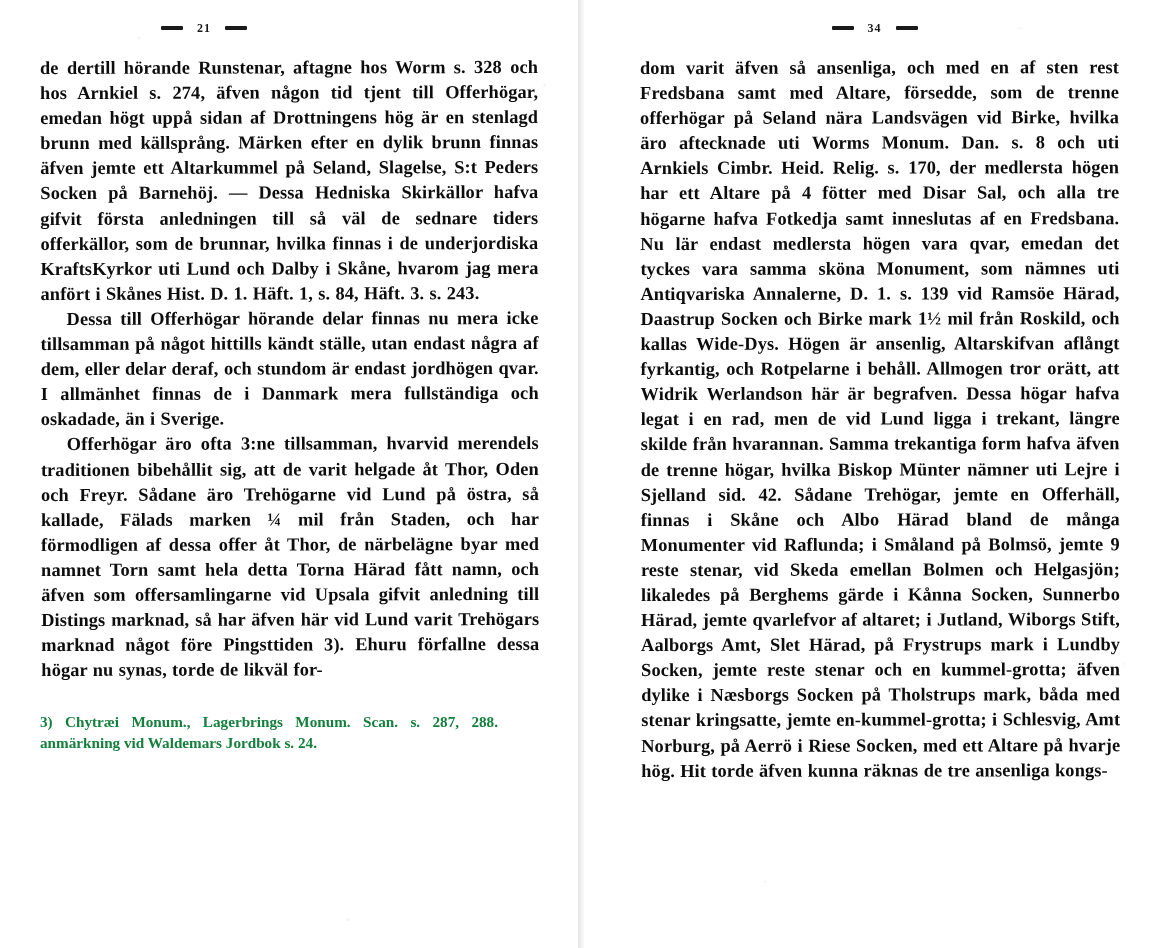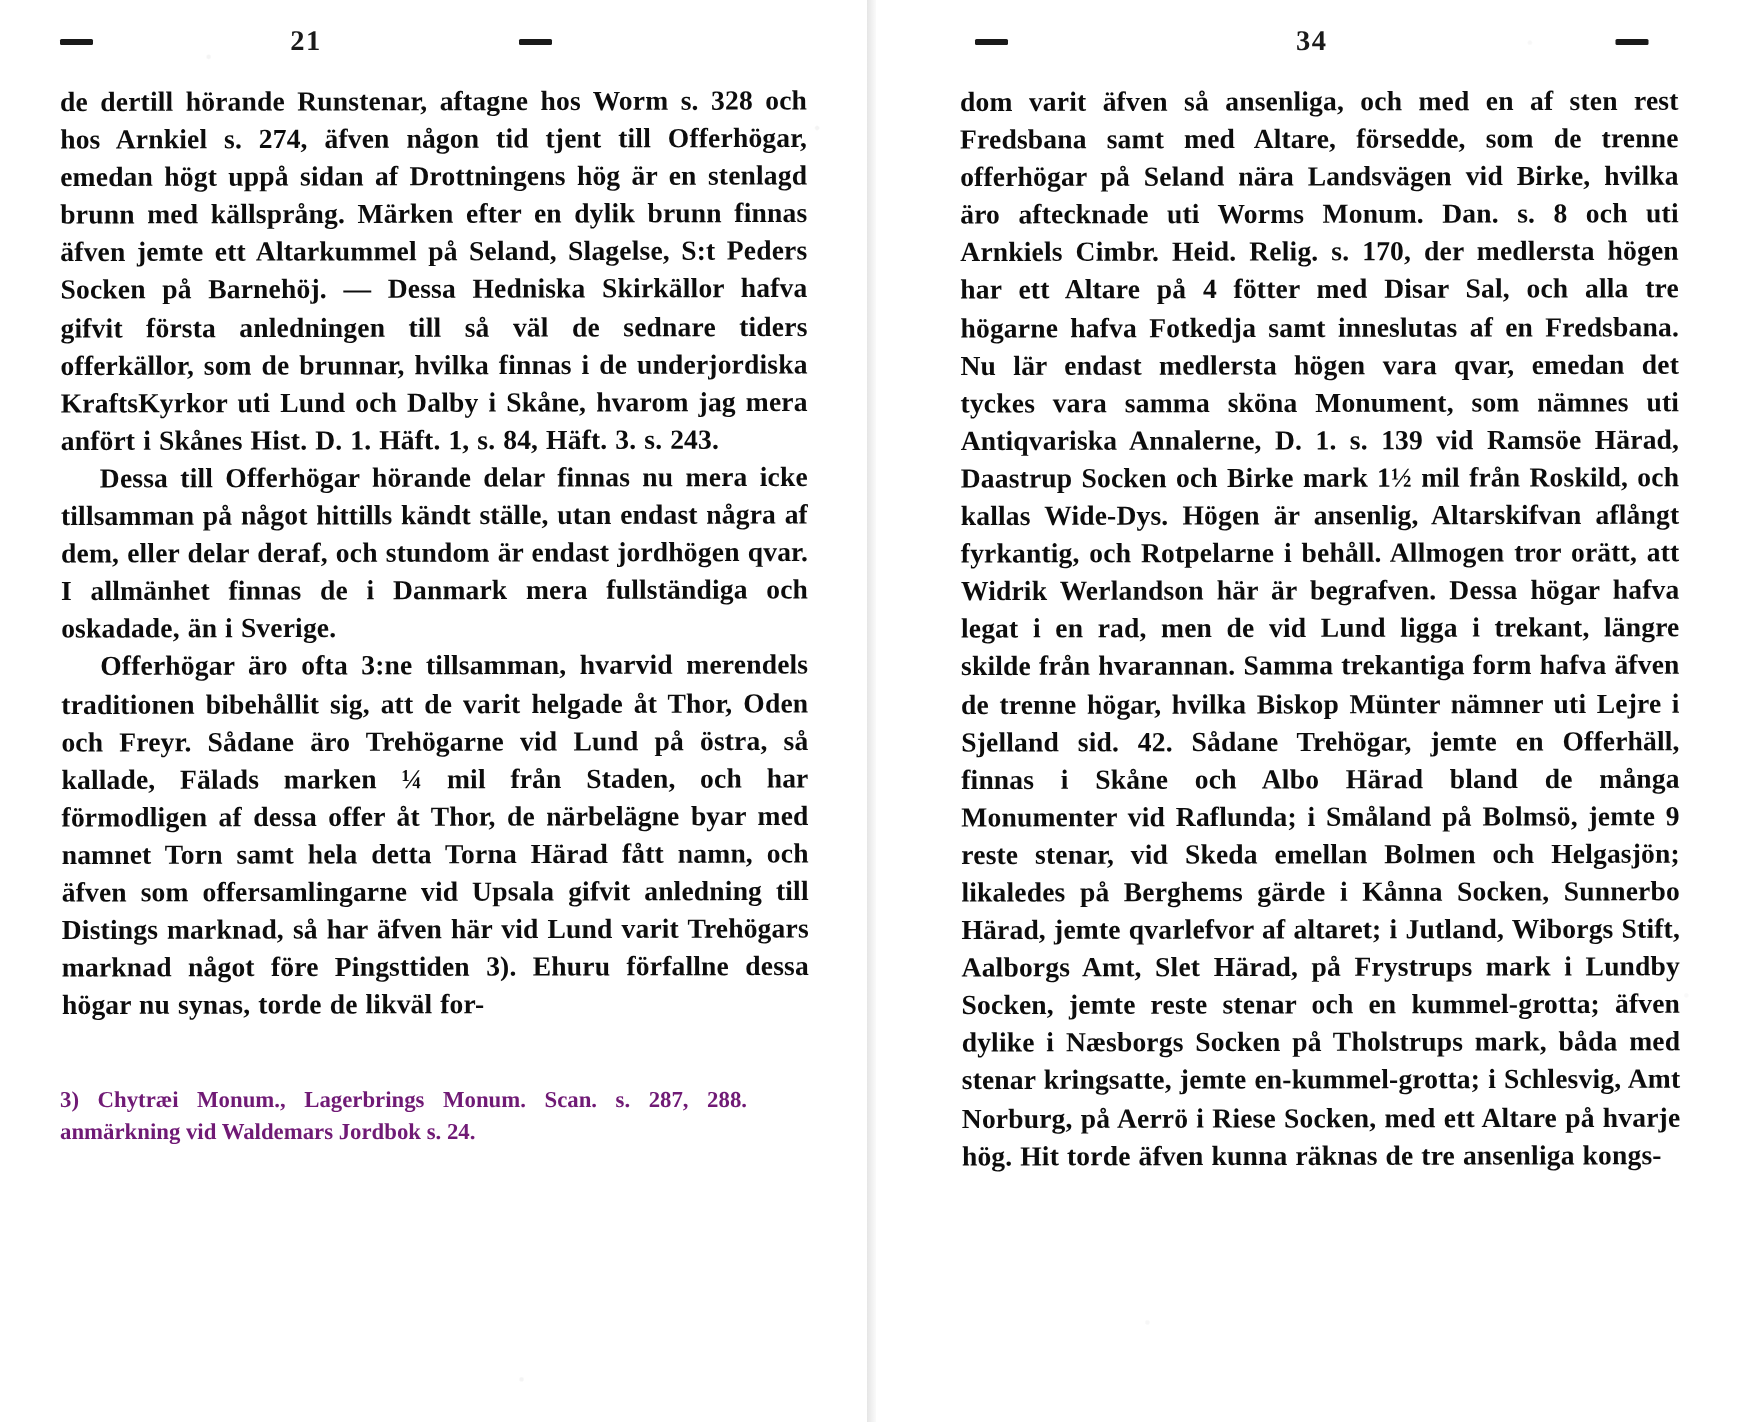--- a/index.html
+++ b/index.html
@@ -53,25 +53,25 @@
     top: 0;
     width: 6px;
     height: 100%;
     background: linear-gradient(to right, rgba(0,0,0,0.10), rgba(0,0,0,0.02));
     pointer-events: none;
   }
 
   .folio {
     display: flex;
     align-items: center;
-    justify-content: space-between;
+    justify-content: center;
     gap: 14px;
     height: 56px;
     font-family: "Liberation Serif", serif;
-    font-size: 19px;
+    font-size: 12px;
     font-weight: bold;
     letter-spacing: 1px;
     color: #1a1a1a;
   }
   .folio .dash {
     display: inline-block;
     width: 22px;
     height: 4px;
     background: #1a1a1a;
     border-radius: 1px;
@@ -91,28 +91,28 @@
     font-weight: 600;
   }
   .body-text p {
     margin: 0;
   }
   .body-text p.indent {
     text-indent: 26px;
   }
 
   .footnote {
-    margin-top: 40px;
+    margin-top: 28px;
     font-family: "Liberation Serif", serif;
     font-size: 15.2px;
     line-height: 21px;
     font-weight: 600;
     text-align: justify;
     text-align-last: left;
-    color: #701a75;
+    color: #15803d;
     padding-right: 40px;
   }
   .footnote .fn-first { text-indent: 14px; }
 
   
   .page-left .body-text  { transform: rotate(-0.12deg); transform-origin: left top; }
   .page-right .body-text { transform: rotate(-0.10deg); transform-origin: left top; }
 </style>
 </head>
 <body>

